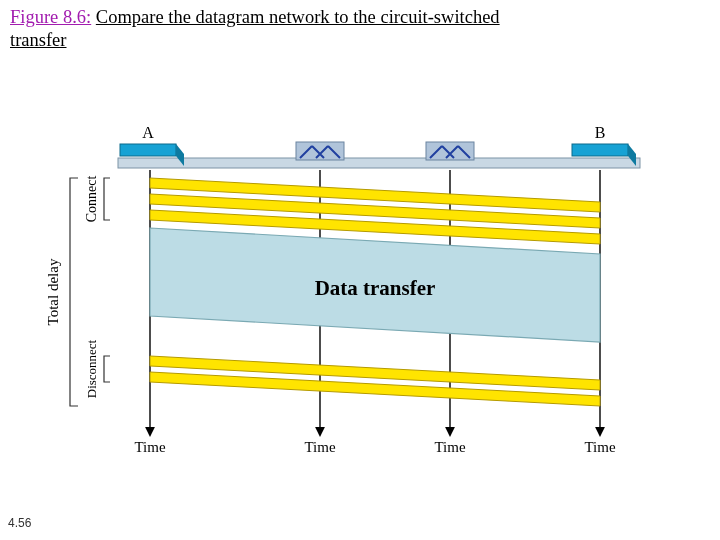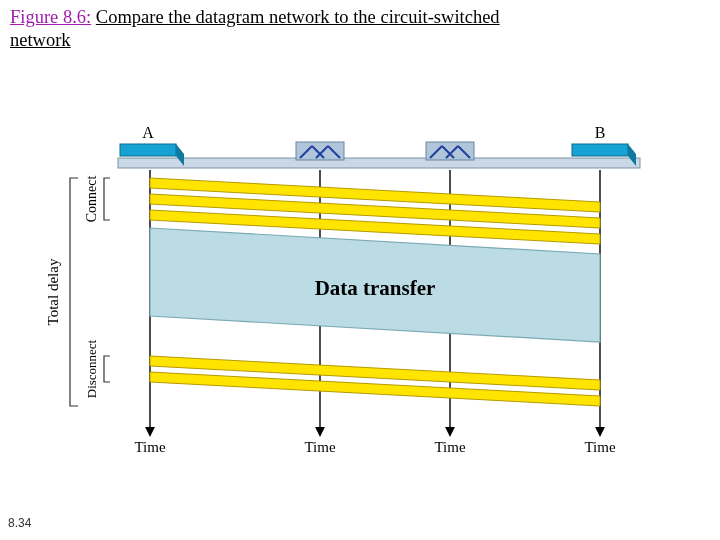--- a/index.html
+++ b/index.html
@@ -38,21 +38,21 @@
     width: 720px;
     height: 380px;
   }
 </style>
 </head>
 <body>
 
 <div class="title-block">
   <span class="fig-label underline">Figure 8.6:</span>
   <span class="underline">Compare the datagram network to the circuit-switched</span><br>
-  <span class="underline">network</span>
+  <span class="underline">transfer</span>
 </div>
 
 <div class="diagram">
   <svg viewBox="0 0 720 380" width="720" height="380">
 
     <rect x="118" y="58" width="522" height="10" fill="#c9d8e4" stroke="#7d93a6" stroke-width="1"></rect>
 
     <g>
       <polygon points="120,46 176,46 184,56 128,56" fill="#0e7aa0"></polygon>
       <rect x="120" y="44" width="56" height="12" fill="#17a2d4" stroke="#0d6a8c"></rect>
@@ -110,13 +110,13 @@
     <path d="M78 78 L70 78 L70 306 L78 306" fill="none" stroke="#333" stroke-width="1.2"></path>
     <text x="58" y="192" text-anchor="middle" font-size="15" fill="#000" transform="rotate(-90 58 192)">Total delay</text>
 
     <text x="150" y="352" text-anchor="middle" font-size="15" fill="#000">Time</text>
     <text x="320" y="352" text-anchor="middle" font-size="15" fill="#000">Time</text>
     <text x="450" y="352" text-anchor="middle" font-size="15" fill="#000">Time</text>
     <text x="600" y="352" text-anchor="middle" font-size="15" fill="#000">Time</text>
   </svg>
 </div>
 
-<div class="page-num">8.34</div>
+<div class="page-num">4.56</div>
 
 </body></html>

